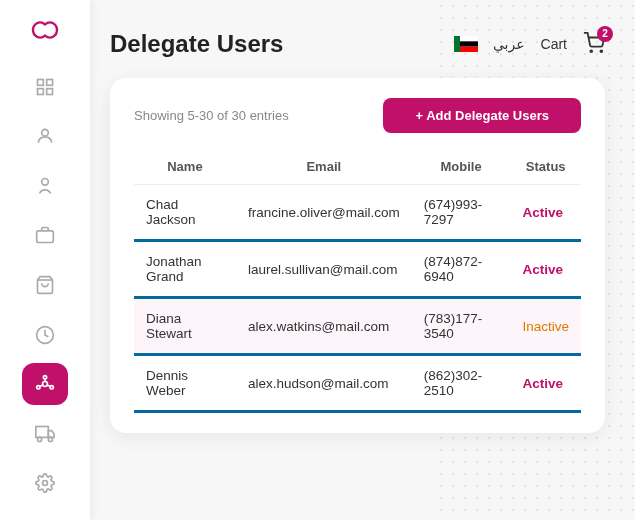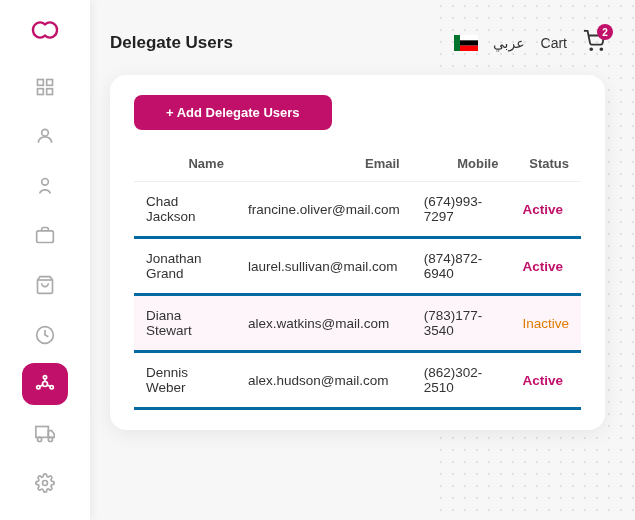--- a/index.html
+++ b/index.html
@@ -72,21 +72,21 @@
     
     .page-header {
       display: flex;
       align-items: center;
       justify-content: space-between;
       margin-bottom: 20px;
       position: relative;
       z-index: 1;
     }
     .page-title {
-      font-size: 17px;
+      font-size: 24px;
       font-weight: 700;
       color: #222;
     }
     .header-right {
       display: flex;
       align-items: center;
       gap: 16px;
     }
     .lang-btn {
       display: flex;
@@ -158,21 +158,21 @@
     
     .delegate-table {
       width: 100%;
       border-collapse: collapse;
       font-size: 13.5px;
     }
     .delegate-table thead tr {
       border-bottom: 1px solid #eee;
     }
     .delegate-table th {
-      text-align: right;
+      text-align: center;
       padding: 10px 12px;
       font-weight: 600;
       color: #555;
       font-size: 13px;
     }
     .delegate-table tbody tr {
       border-bottom: 3px solid #0369a1;
       transition: background 0.15s;
     }
     .delegate-table tbody tr:nth-child(3) { background: #fdf5fa; }
@@ -284,20 +284,21 @@
             <path d="M1 1h4l2.68 13.39a2 2 0 0 0 2 1.61h9.72a2 2 0 0 0 2-1.61L23 6H6"></path>
           </svg>
           <span class="cart-badge">2</span>
         </div>
       </div>
     </div>
   </div>
 
   <div class="content-card">
     <div class="card-top">
+      <span class="entries-info">Showing 5-30 of 30 entries</span>
       <button class="add-btn">+ Add Delegate Users</button>
     </div>
 
     <table class="delegate-table">
       <thead>
         <tr>
           <th>Name</th>
           <th>Email</th>
           <th>Mobile</th>
           <th>Status</th>

